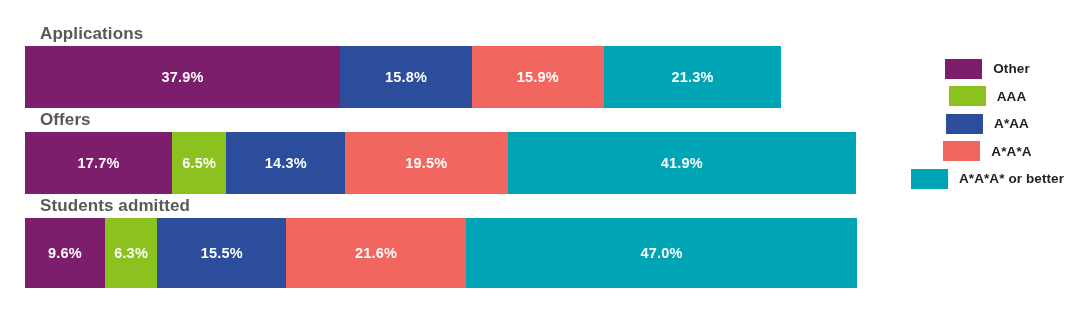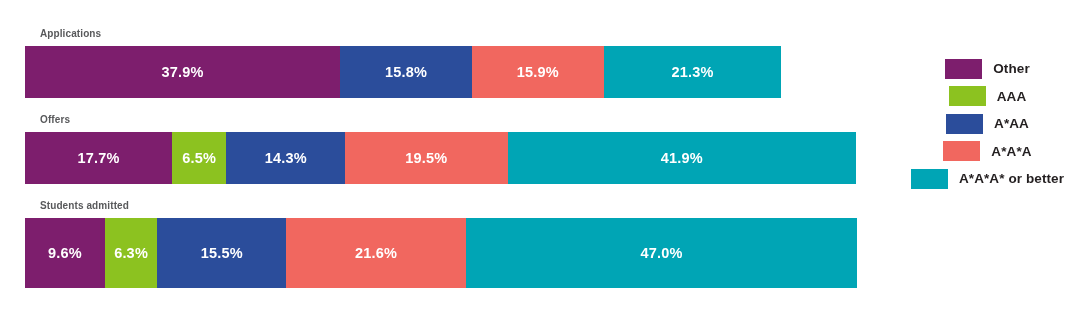--- a/index.html
+++ b/index.html
@@ -33,34 +33,34 @@
 
   .bar-group { position: absolute; left: 0; width: 832px; }
   .bar-group.g0 { top: 0px; }
   .bar-group.g1 { top: 86px; }
   .bar-group.g2 { top: 172px; }
 
   .row-label {
     position: absolute;
     left: 15px;
     top: 0px;
-    font-size: 10px;
+    font-size: 17px;
     font-weight: bold;
     color: #58595b;
     letter-spacing: 0.1px;
     white-space: nowrap;
     line-height: 18px;
   }
 
   .bar {
     position: absolute;
     left: 0;
     top: 21px;
     width: 832px;
-    height: 52px;
+    height: 62px;
     display: flex;
     overflow: hidden;
   }
   .bar-group.g2 .bar { height: 70px; }
 
   .seg {
     height: 100%;
     display: flex;
     align-items: center;
     justify-content: center;

